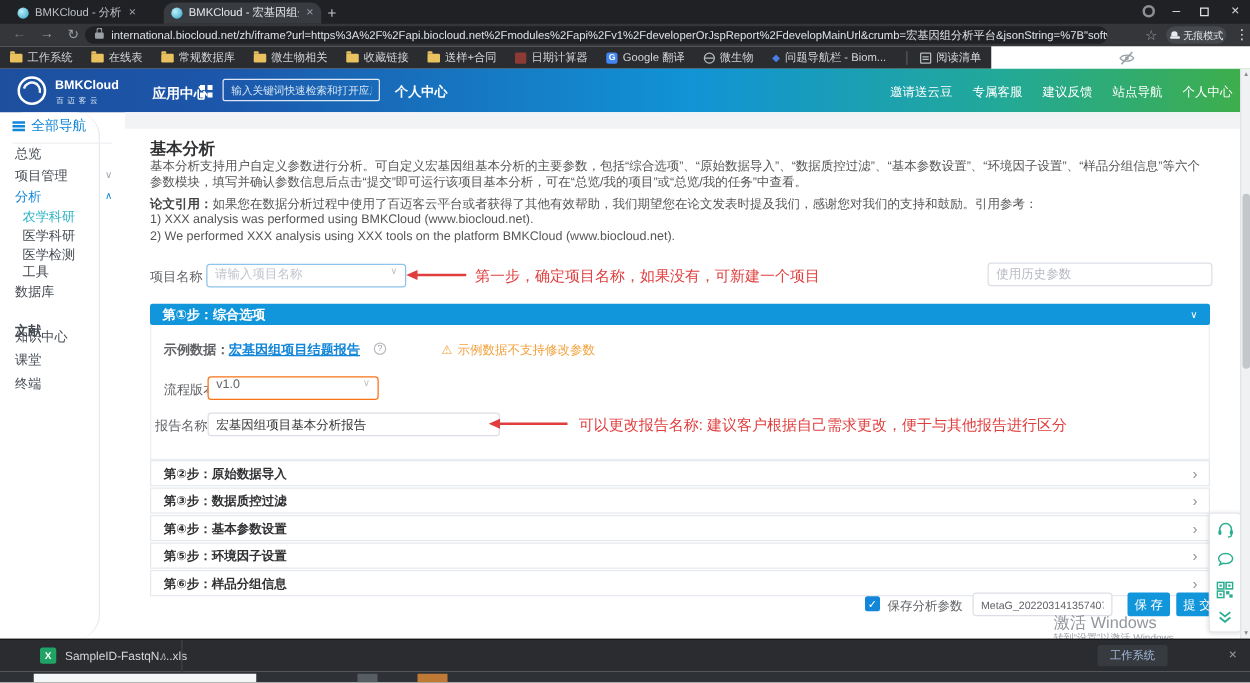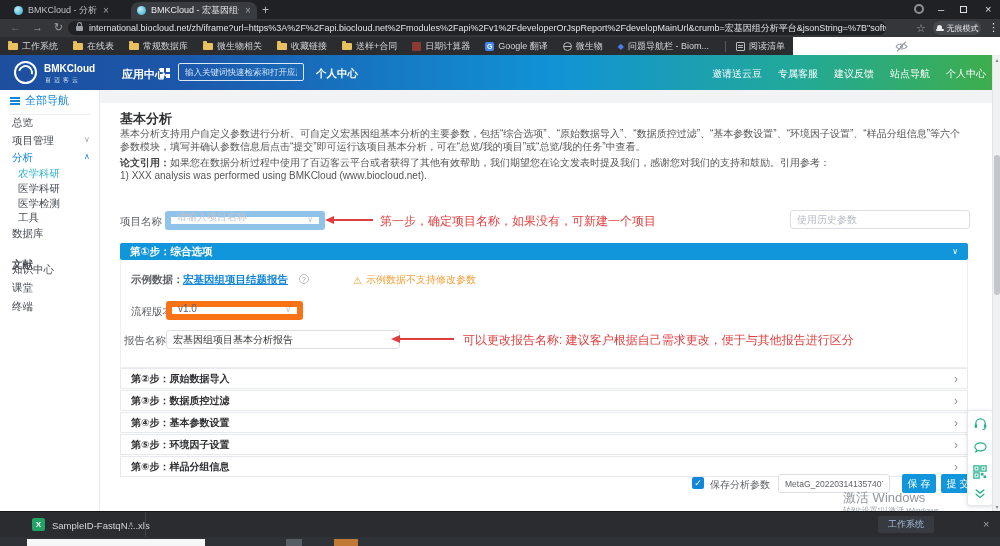--- a/index.html
+++ b/index.html
@@ -53,41 +53,41 @@
   .logo-sub { position:absolute; left:45px; top:21px; font-size:6px; letter-spacing:3px; color:#dcebf7; }
   .appcenter { position:absolute; left:122px; top:12px; font-size:11px; font-weight:bold; color:#fff; }
   .gridic { position:absolute; left:160px; top:13px; width:4px; height:4px; background:#fff; box-shadow:6px 0 #fff,0 6px #fff,6px 6px #fff; }
   .hsearch { position:absolute; left:178px; top:8px; width:126px; height:18px; border:1px solid rgba(255,255,255,.85); border-radius:2px; background:transparent; color:#fff; font-size:8.5px; padding:0 6px; }
   .hsearch::placeholder { color:#d5e6f4; }
   .oldver { position:absolute; left:316px; top:12px; font-size:10.5px; font-weight:bold; color:#fff; }
   .hlinks { position:absolute; right:14px; top:12px; display:flex; gap:16px; font-size:10px; color:#fff; white-space:nowrap; }
 
   
   .page { position:absolute; left:0; top:90px; width:1000px; height:421px; background:#fff; }
-  .sidebar { position:absolute; left:0; top:0; width:100px; height:421px; background:#fff; border-right:1px solid #e8eaee; }
+  .sidebar { position:absolute; left:0; top:0; width:80px; height:421px; background:#fff; border-right:1px solid #e8eaee;border-radius:19px; }
   .allnav { position:absolute; left:10px; top:3px; display:flex; align-items:center; gap:5px; color:#1286d9; font-size:11px; width:80px; }
   .ham { width:10px; height:8px; border-top:2px solid #1286d9; border-bottom:2px solid #1286d9; position:relative; }
   .ham::before { content:''; position:absolute; left:0; top:1px; width:10px; height:2px; background:#1286d9; }
   .snav { position:absolute; font-size:10.5px; color:#454a52; white-space:nowrap; }
   .snav.blue { color:#1286d9; }
   .snav.teal { color:#2fb3c4; }
   .schev { position:absolute; left:84px; font-size:8px; color:#a2a6ad; }
   .schev.blue { color:#1286d9; }
 
   .main { position:absolute; left:100px; top:0; width:893px; height:421px; background:#fff; }
   .topstrip { position:absolute; left:0; top:0; width:893px; height:13px; background:#f2f3f5; }
   .h1 { position:absolute; left:20px; top:20px; font-size:13px; font-weight:bold; color:#303133; }
   .desc { position:absolute; left:20px; top:37px; width:848px; font-size:10px; line-height:13px; color:#555; }
   .cite { position:absolute; left:20px; top:66px; width:848px; font-size:10px; color:#555; }
   .cite b { color:#444; }
   .refline { position:absolute; left:20px; font-size:10px; color:#555; }
 
   .flabel { position:absolute; font-size:10.5px; color:#606266; display:flex; align-items:center; gap:3px; }
   .infoc { display:inline-block; width:10px; height:10px; border:1px solid #b8bcc2; border-radius:50%; color:#9a9ea5; font-size:7px; line-height:9px; text-align:center; }
-  .selbox { position:absolute; height:19px; background:#fff; border:6px solid #f97316; border-radius:3px; display:flex; align-items:flex-end; padding:0 6px; font-size:10px; color:#c0c4cc; }
+  .selbox { position:absolute; height:19px; background:#fff; border:1px solid #f97316; border-radius:3px; display:flex; align-items:flex-start; padding:0 6px; font-size:10px; color:#c0c4cc; }
   .selbox.focus { border-color:#8fc3ea; }
   .selbox .chev { position:absolute; right:6px; font-size:8px; color:#c0c4cc; }
   .inpt { position:absolute; height:19px; border:1px solid #dcdfe6; border-radius:3px; font-size:10px; color:#333; padding:0 6px; background:#fff; }
   .inpt::placeholder { color:#b6bac2; }
 
   .red-arrow { position:absolute; height:2px; background:#e03e3e; }
   .red-arrow::before { content:''; position:absolute; left:-8px; top:-3px; border-right:9px solid #e03e3e; border-top:4px solid transparent; border-bottom:4px solid transparent; }
   .red-note { position:absolute; font-size:12px; color:#e03e3e; white-space:nowrap; }
 
   .step1bar { position:absolute; left:20px; top:153px; width:848px; height:17px; background:#1296db; border-radius:2px; display:flex; align-items:center; }
@@ -262,20 +262,21 @@
       <span class="snav" style="left:12px;top:191px;">课堂</span>
       <span class="snav" style="left:12px;top:210px;">终端</span>
     </div>
 
     <div class="main">
       <div class="topstrip"></div>
       <div class="h1">基本分析</div>
       <div class="desc">基本分析支持用户自定义参数进行分析。可自定义宏基因组基本分析的主要参数，包括“综合选项”、“原始数据导入”、“数据质控过滤”、“基本参数设置”、“环境因子设置”、“样品分组信息”等六个参数模块，填写并确认参数信息后点击“提交”即可运行该项目基本分析，可在“总览/我的项目”或“总览/我的任务”中查看。</div>
       <div class="cite"><b>论文引用：</b><span>如果您在数据分析过程中使用了百迈客云平台或者获得了其他有效帮助，我们期望您在论文发表时提及我们，感谢您对我们的支持和鼓励。引用参考：</span></div>
       <div class="refline" style="top:80px;">1) XXX analysis was performed using BMKCloud (www.biocloud.net).</div>
+      <div class="refline" style="top:94px;">2) We performed XXX analysis using XXX tools on the platform BMKCloud (www.biocloud.net).</div>
 
       <div class="flabel" style="left:20px;top:125px;">
         <span>项目名称</span>
         <span class="infoc">?</span>
         <span>：</span>
       </div>
       <div class="selbox focus" style="left:65px;top:121px;width:160px;">
         <span>请输入项目名称</span>
         <span class="chev">∨</span>
       </div>

